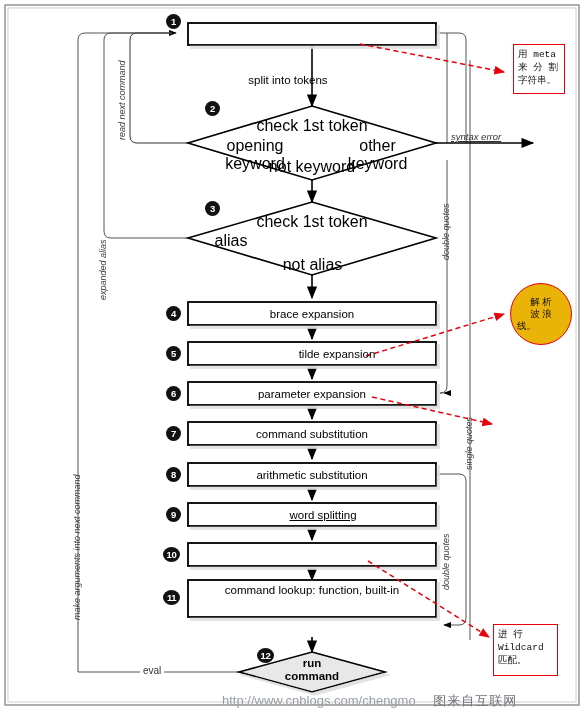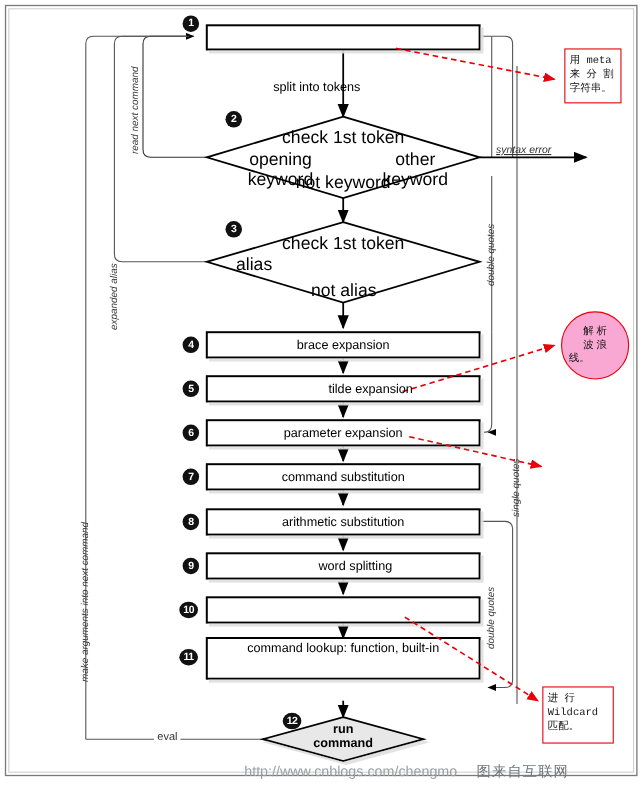--- a/index.html
+++ b/index.html
@@ -27,21 +27,21 @@
   }
   .plain-h{position:absolute;font-size:10px;color:#333;white-space:nowrap;background:#fff;padding:0 3px;}
   .anno-box{
     position:absolute;border:1.3px solid #e8000b;background:#fff;
     color:#111;font-size:9.5px;line-height:13px;padding:3px 4px;
     font-family:Liberation Mono, monospace;box-sizing:border-box;
   }
   .anno-box .row{display:flex;justify-content:space-between;}
   .anno-circle{
     position:absolute;border:1.3px solid #e8000b;border-radius:50%;
-    background:#f9a8d4;color:#111;font-size:9.5px;line-height:12px;
+    background:#eab308;color:#111;font-size:9.5px;line-height:12px;
     display:flex;flex-direction:column;align-items:center;justify-content:center;
     box-sizing:border-box;
   }
   .anno-circle .row{display:flex;justify-content:center;gap:4px;width:100%;}
   .wm-top{position:absolute;text-align:right;color:#1a1a1a;}
   .wm-cn{font-size:13px;letter-spacing:4px;font-weight:bold;}
   .wm-url{font-size:10.5px;font-family:"Liberation Mono",monospace;}
   .wm-bottom{
     position:absolute;font-size:13px;color:#9aa0a6;white-space:nowrap;
     font-family:"Liberation Sans",sans-serif;
@@ -159,21 +159,21 @@
   <div class="marker" style="left:163px;top:547px;width:17px;">10</div>
   <div class="marker" style="left:163px;top:590px;width:17px;">11</div>
   <div class="marker" style="left:257px;top:648px;width:17px;">12</div>
 
   <div class="proc-label" style="left:188px;top:38px;width:200px;height:22px;margin-top:31px;">split into tokens</div>
   <div class="proc-label" style="left:188px;top:302px;width:248px;height:23px;">brace expansion</div>
   <div class="proc-label" style="left:188px;top:342px;width:298px;height:23px;">tilde expansion</div>
   <div class="proc-label" style="left:188px;top:382px;width:248px;height:23px;">parameter expansion</div>
   <div class="proc-label" style="left:188px;top:422px;width:248px;height:23px;">command substitution</div>
   <div class="proc-label" style="left:188px;top:463px;width:248px;height:23px;">arithmetic substitution</div>
-  <div class="proc-label" style="left:188px;top:503px;width:270px;height:23px;">word splitting</div>
+  <div class="proc-label" style="left:188px;top:503px;width:270px;height:23px;text-decoration:underline;">word splitting</div>
   <div class="proc-label" style="left:188px;top:583px;width:248px;height:14px;">command lookup: function, built-in</div>
 
   <div class="dec-text" style="left:252px;top:117px;width:120px;">check 1st token</div>
   <div class="dec-text" style="left:200px;top:137px;width:110px;">opening keyword</div>
   <div class="dec-text" style="left:330px;top:137px;width:95px;">other keyword</div>
   <div class="dec-text" style="left:262px;top:158px;width:100px;">not keyword</div>
 
   <div class="dec-text" style="left:252px;top:213px;width:120px;">check 1st token</div>
   <div class="dec-text" style="left:196px;top:232px;width:70px;">alias</div>
   <div class="dec-text" style="left:270px;top:256px;width:85px;">not alias</div>

